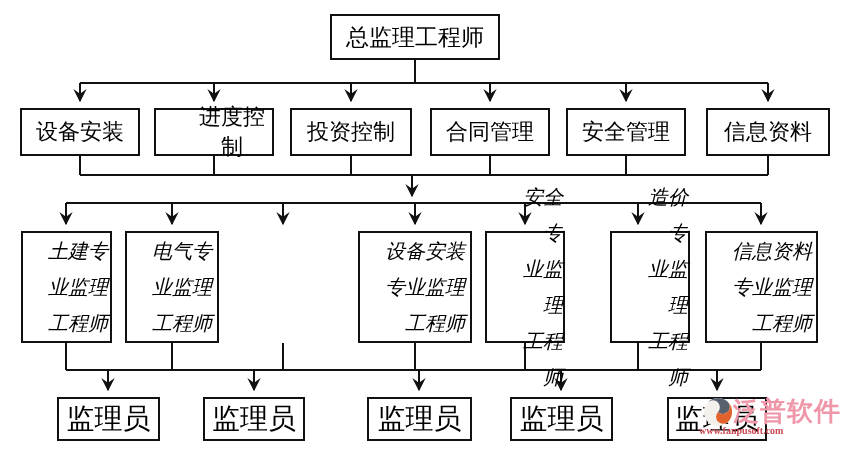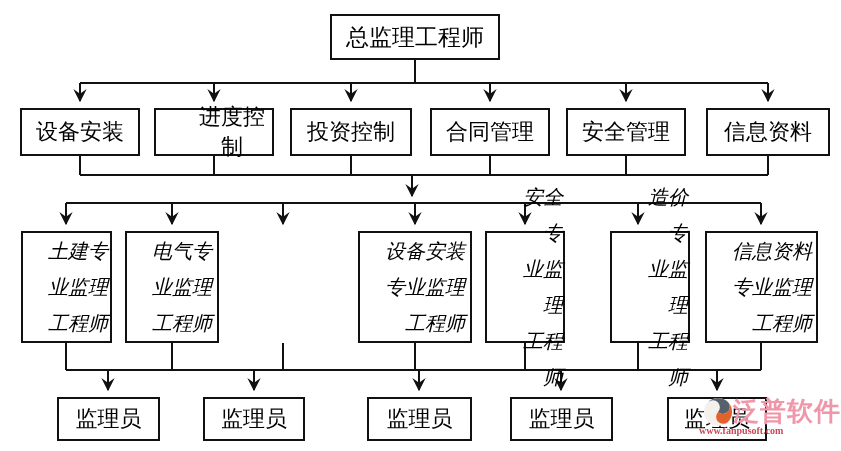--- a/index.html
+++ b/index.html
@@ -19,21 +19,21 @@
     border:2px solid var(--box_border); color:#000;
     display:flex; align-items:center; justify-content:center;
     text-align:center; z-index:2;
   }
   .lvl1{font-size:23px;}
   .lvl2{font-size:22px;}
   .lvl3{
     font-size:20px; line-height:36px; white-space:pre-line;
     justify-content:flex-start; text-align:right; padding-left:25px;font-style:italic;
   }
-  .lvl4{font-size:22px;}
+  .lvl4{font-size:28px;}
   .watermark{position:absolute; left:699px; top:394px; width:142px; height:52px; z-index:5;}
   .wm-logo{position:absolute; left:4px; top:3px;}
   .wm-brand{
     position:absolute; left:34px; top:0px; width:108px;
     font-size:26px; font-weight:bold; letter-spacing:1px; color:var(--wm_brand);
     font-family:"Liberation Sans","DejaVu Sans",sans-serif; white-space:nowrap;
   }
   .wm-url{
     position:absolute; left:0px; top:31px; width:142px;
     font-size:10px; font-weight:bold; color:var(--wm_url);

